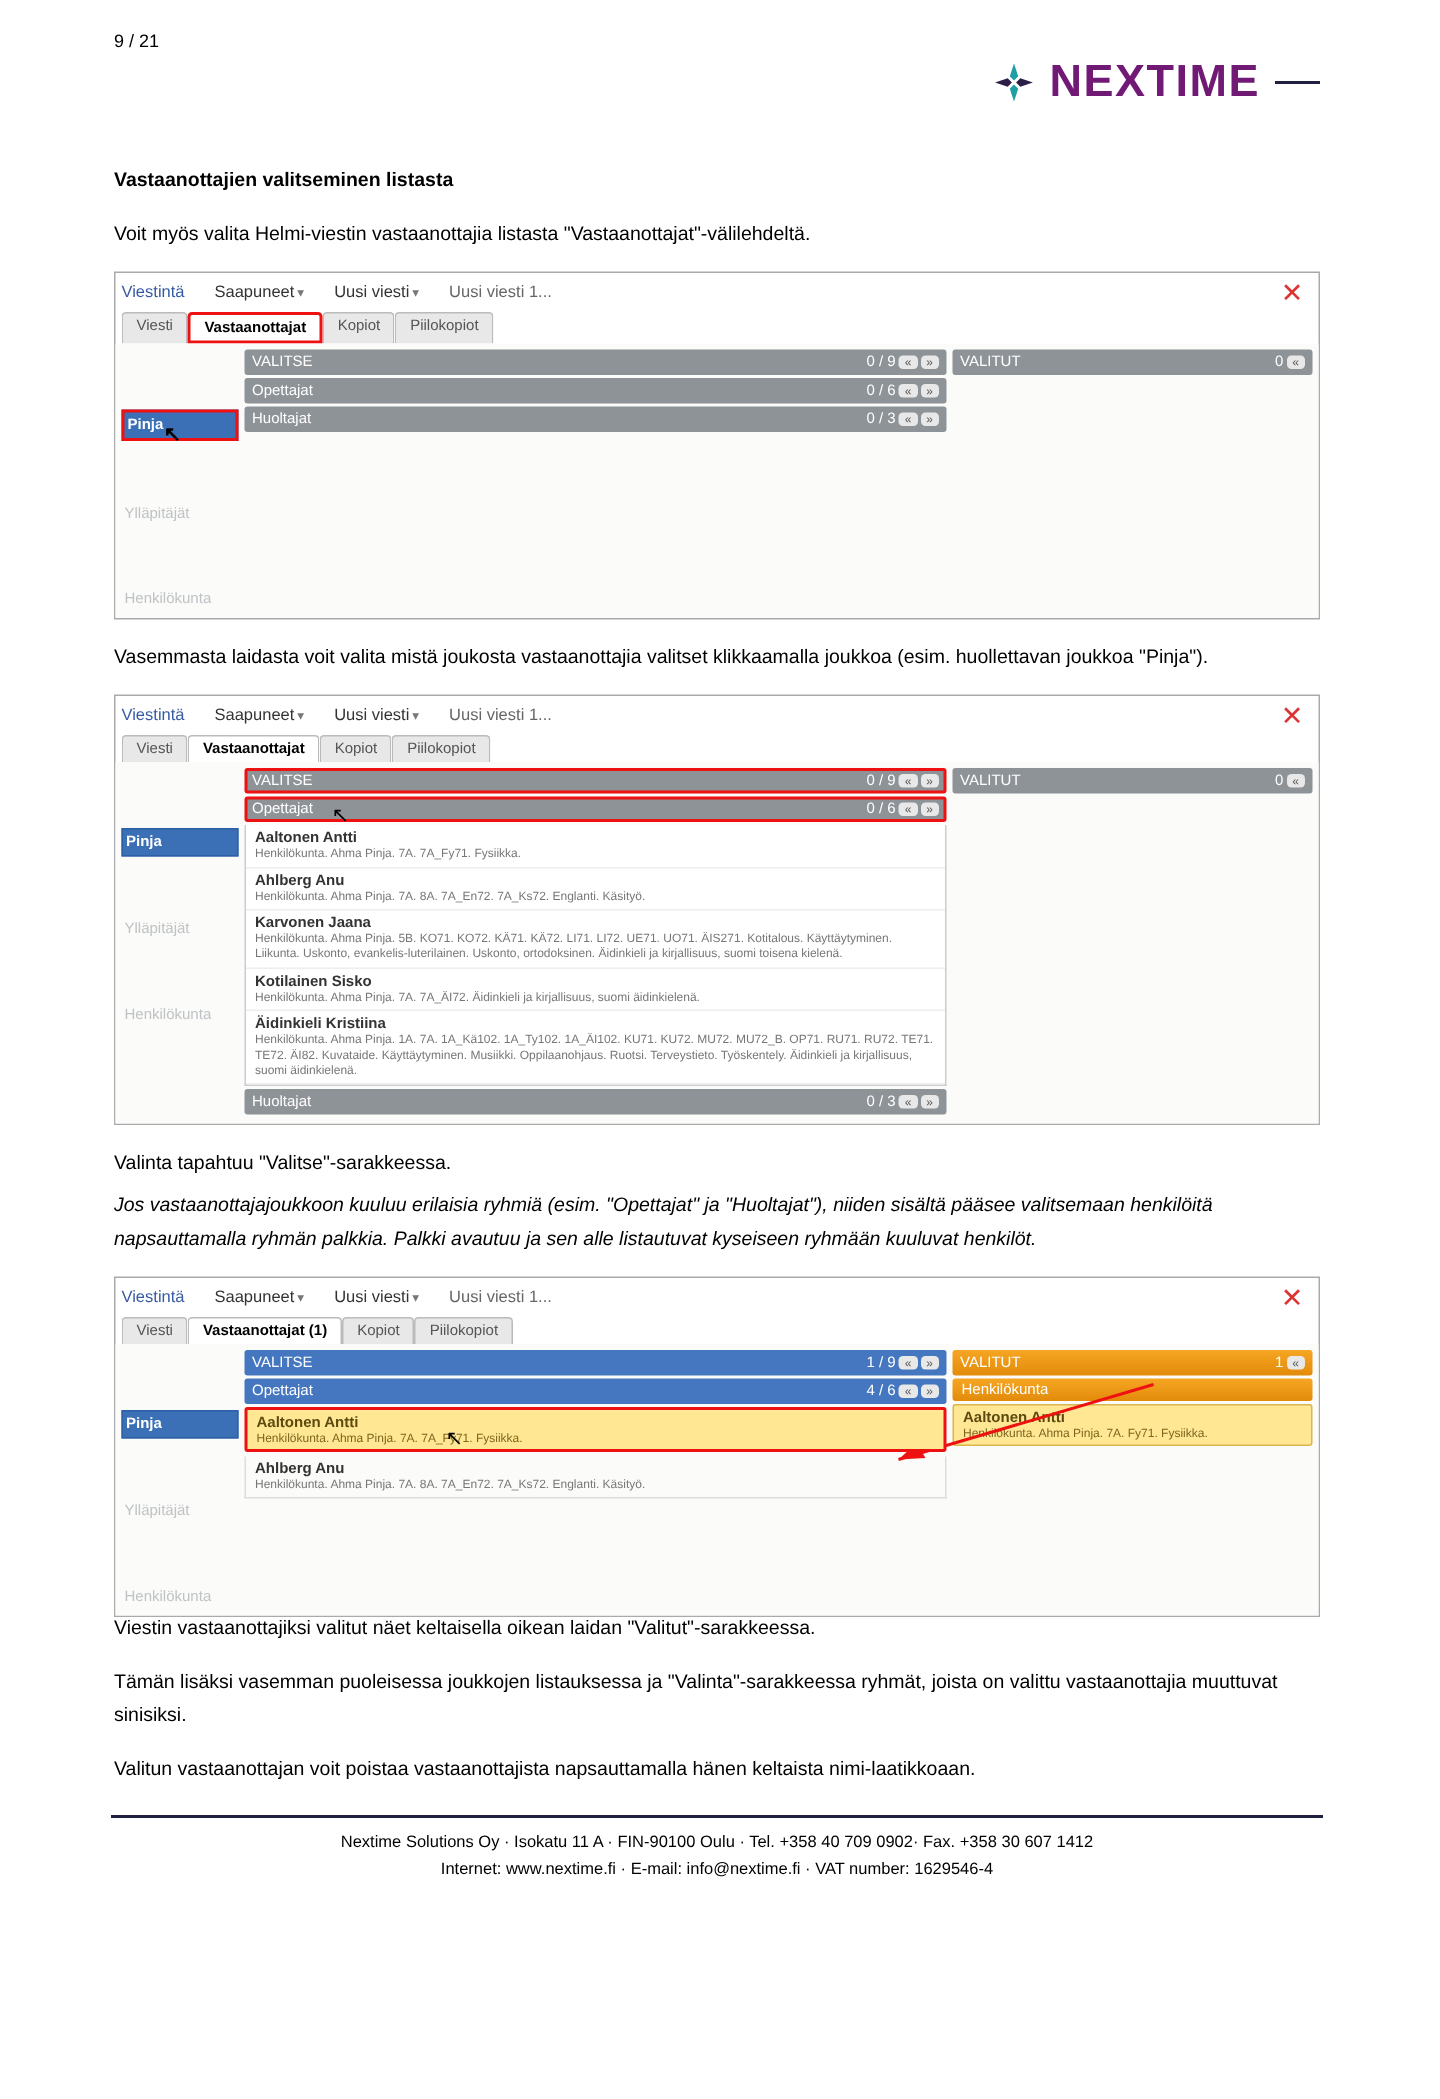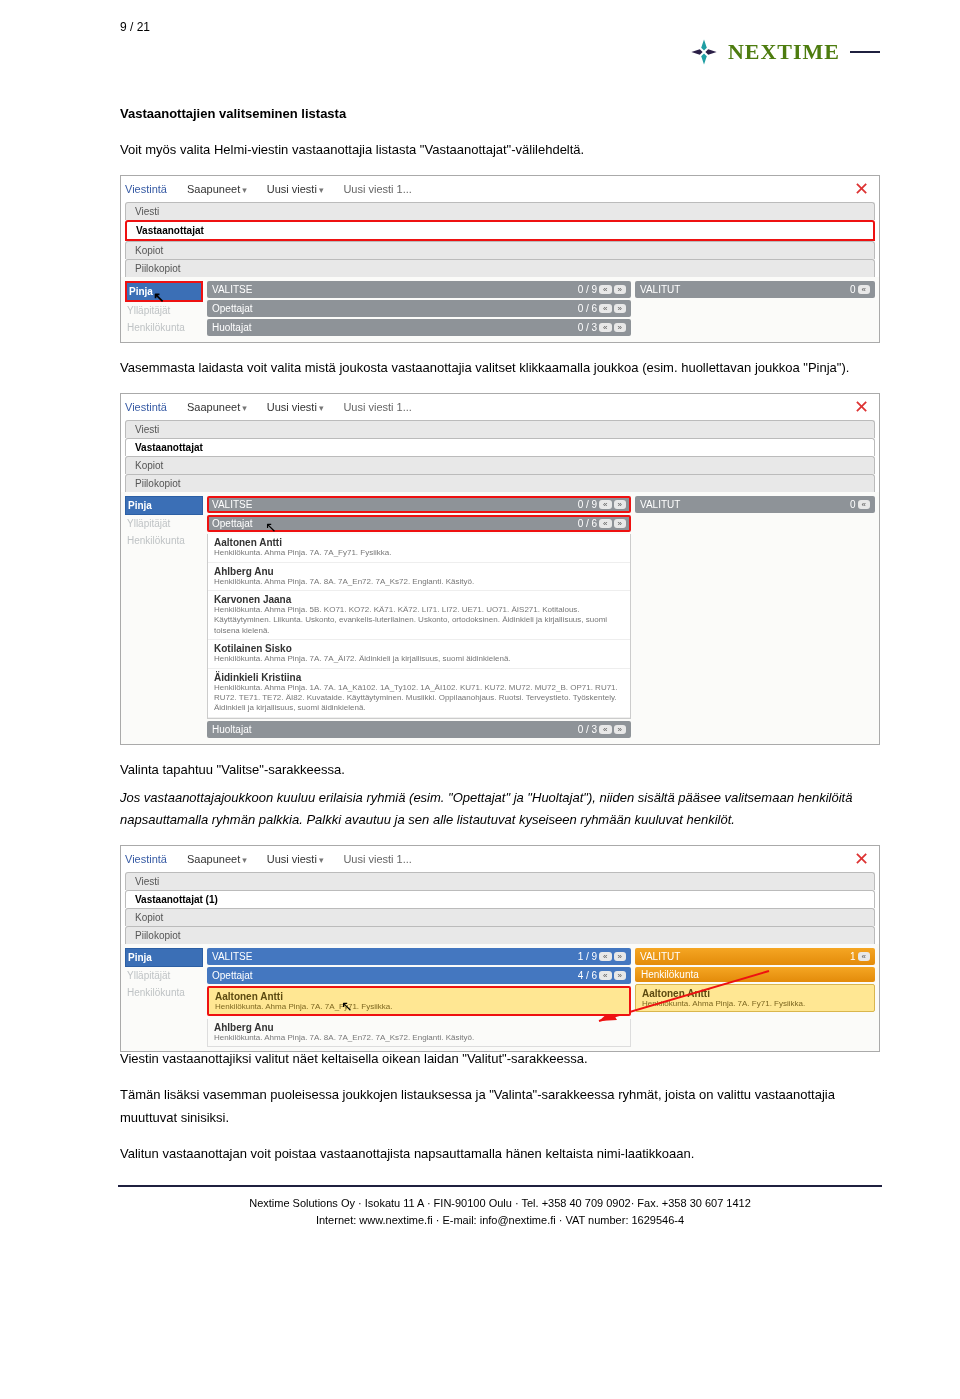--- a/index.html
+++ b/index.html
@@ -1,37 +1,37 @@
 <!DOCTYPE html>
 <html><head>
 <meta charset="utf-8">
 <style>
   body { margin:0; font-family: Verdana, Arial, sans-serif; font-size:13px; color:#000; background:#fff; width:960px; }
-  .page { padding: 20px 80px 20px 120px; }
+  .page { padding: 20px 80px 20px 76px; }
   .pagenum { font-size:12px; margin-bottom:4px; }
   .logo-row { display:flex; justify-content:flex-end; align-items:center; gap:10px; margin-bottom:40px;}
   .logo-svg { width:28px; height:28px; }
-  .logo-text { font-family: Liberation Serif, serif; font-size:22px; font-weight:600; color:#4d7c0f; letter-spacing:1px;}
+  .logo-text { font-family: Liberation Sans, sans-serif; font-size:30px; font-weight:600; color:#701a75; letter-spacing:1px;}
   .trailing-dash { width:30px; height:2px; background:#1f203f; }
   h3.section { font-weight:bold; font-size:13px; margin:12px 0 18px 0; }
   p.body { line-height:1.7; margin:14px 0; }
 
   .shot { border:1px solid #aaa; background:#fff; position:relative; margin-bottom:8px;}
   .tabs1 { display:flex; align-items:center; font-size:11px; color:#333; padding:2px 4px 0 4px; gap:20px;}
   .tabs1 .link { color:#365aa4; }
   .tabs1 .chev { font-size:9px; color:#777; padding-left:2px;}
   .tabs1 .dots { color:#666; }
   .close-x { color:#d33; font-size:18px; margin-left:auto; padding-right:6px; cursor:pointer;}
-  .tinytabs { display:flex; gap:0; padding:2px 4px 0 4px; font-size:10px;flex-direction:column; }
+  .tinytabs { display:flex; gap:0; padding:2px 4px 0 4px; font-size:10px; }
   .ttab { background:#e8e8e8; color:#555; padding:3px 9px; border:1px solid #bbb; border-bottom:none; border-radius:3px 3px 0 0;}
   .ttab.active { background:#fff; color:#000; font-weight:bold;}
   .recip-red { border:2px solid #e11; }
   .shot-body { display:flex; gap:4px; padding:4px; background:#fbfbf9;}
   .sidecat { width:78px; font-size:10px; color:#aeb2b5; }
-  .sidecat div { padding:3px 2px; }
+  .sidecat div { padding:3px 2px;margin-top:40px; }
   .sidecat .pinja { color:#fff; font-weight:bold; }
   .pinja-red { background:#3b6fb6; border:2px solid #e11; }
   .pinja-blue { background:#3b6fb6; border:1px solid #2c5fa4; }
   .sidecat .dim { color:#bfc3c5; }
   .cursor { position:absolute; font-size:14px; }
   .leftcol { flex:1; }
   .rightcol { width:240px; }
   .bar { background:#8e9398; color:#fff; font-size:10px; display:flex; align-items:center; padding:3px 5px; border-radius:2px; margin-bottom:2px;}
   .bar .lbl { flex:1; }
   .bar .btn { background:#e8e8e8; color:#555; font-size:8px; padding:0 4px; border-radius:3px; margin-left:2px;}

